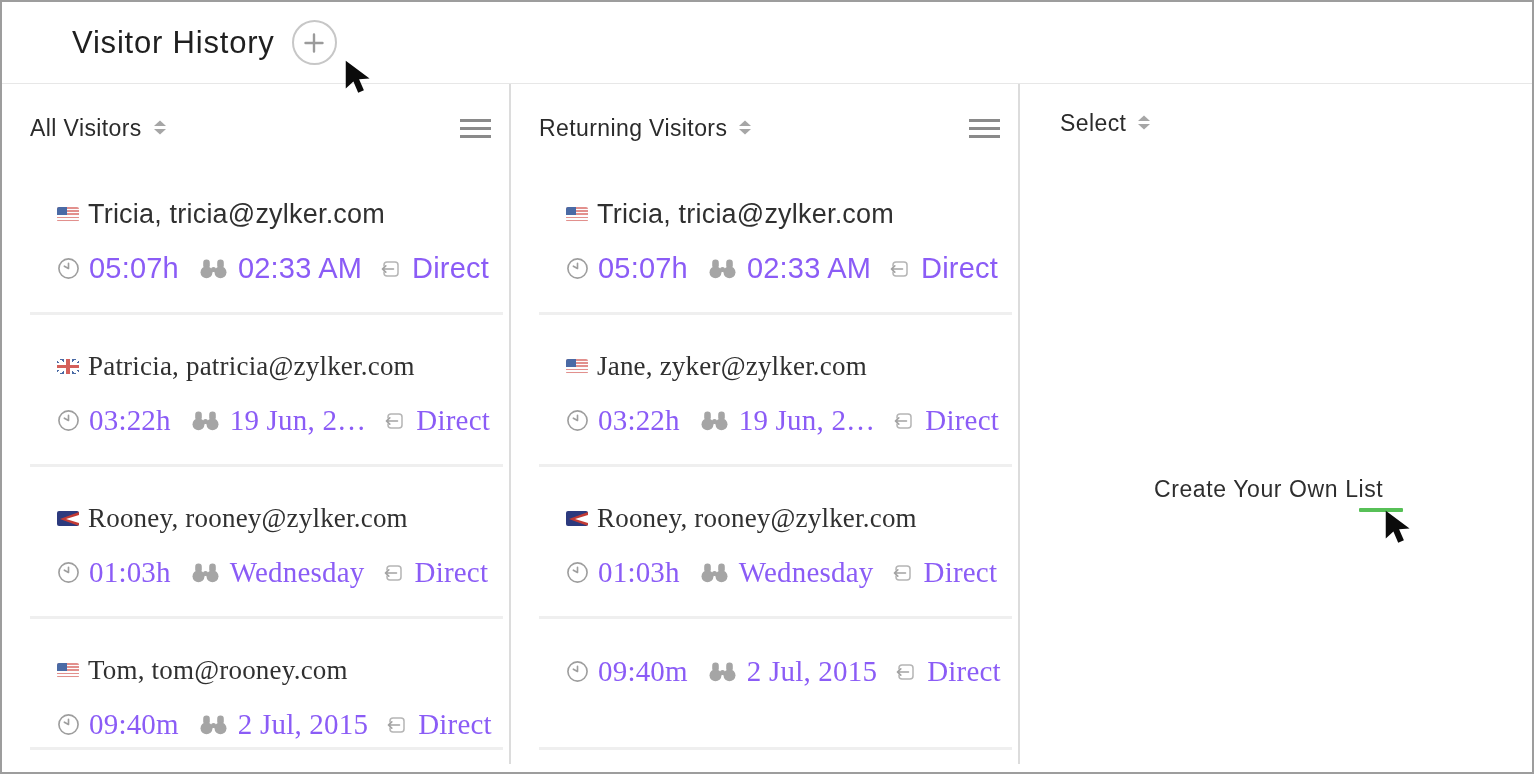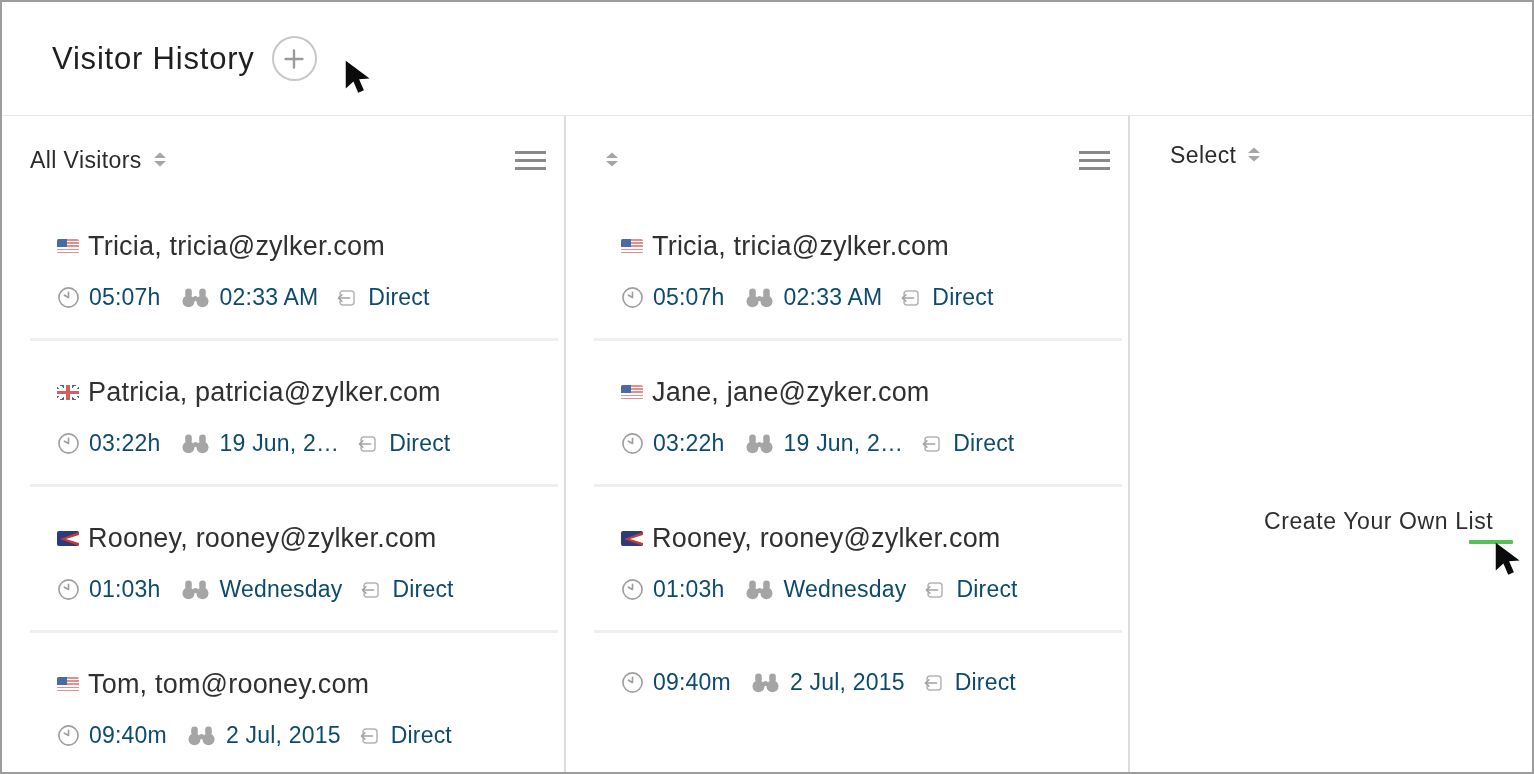--- a/index.html
+++ b/index.html
@@ -10,25 +10,25 @@
     position: relative;
     width: 1534px; height: 774px;
     border: 2px solid #9d9d9d;
     background: #fff;
     overflow: hidden;
   }
 
   
   .page-header {
     position: relative;
-    height: 114px;
+    height: 82px;
     border-bottom: 1px solid #e7e7e7;
     display: flex;
     align-items: center;
-    padding-left: 50px;
+    padding-left: 70px;
   }
   .page-title {
     font-size: 31px;
     font-weight: 400;
     color: #1f1f1f;
     letter-spacing: 0.8px;
   }
   .add-btn {
     margin-left: 17px;
     width: 45px; height: 45px;
@@ -40,21 +40,21 @@
   }
   .cursor-svg { position: absolute; pointer-events: none; }
   .cursor-1 { left: 341px; top: 58px; }
 
   
   .main {
     display: flex;
     height: 680px;
   }
   .col { position: relative; }
-  .col-list { width: 564px; border-right: 2px solid #dcdcdc; }
+  .col-list { width: 509px; border-right: 2px solid #dcdcdc; }
   .col-third { flex: 1; }
 
   .col-header {
     display: flex;
     align-items: center;
     padding: 31px 16px 0 28px;
   }
   .col-third .col-header { padding-left: 40px; padding-top: 26px; }
   .col-title {
     font-size: 23px;
@@ -70,37 +70,37 @@
   .menu-btn span { display:block; width: 31px; height: 3px; background:#8a8a8a; }
 
   
   .rows { }
   .vrow {
     position: relative;
     padding: 0 14px 0 55px;
     margin-top: 57px;
     cursor: pointer;
   }
-  .vrow + .vrow { margin-top: 66px; }
+  .vrow + .vrow { margin-top: 66px; font-family: Liberation Serif, serif; }
   .vrow + .vrow::before {
     content: '';
     position: absolute;
     left: 28px; right: 6px; top: -39px;
     height: 3px;
     background: #efefef;
   }
   .line1 {
     display: flex; align-items: center;
     font-size: 27px; color: #303030;
     letter-spacing: 0.2px;
   }
   .line2 {
     display: flex; align-items: center;
     margin-top: 22px;
-    font-size: 23px; color: #0c4a6e;
+    font-size: 29px; color: #8b5cf6;
     letter-spacing: 0.2px;
   }
   .line2 .clock { margin-right: 9px; }
   .line2 .binocs { margin-left: 21px; margin-right: 11px; }
   .line2 .direct { margin-left: 17px; margin-right: 9px; }
 
   .bottom-sep {
     position: absolute;
     left: 28px; right: 6px; bottom: 14px;
     height: 3px; background: #efefef;
@@ -306,20 +306,21 @@
       </svg>
       <span>Direct</span>
     </div>
   </div>
 </div>
       <div class="bottom-sep"></div>
     </section>
 
     <section class="col col-list">
       <div class="col-header">
+        <span class="col-title">Returning Visitors</span>
         <svg class="sort-icon" width="14" height="15" viewBox="0 0 14 15">
           <path d="M7 0.5 L13 6 H1 Z" fill="#a6a6a6"></path>
           <path d="M7 14.5 L1 9 H13 Z" fill="#a6a6a6"></path>
         </svg>
         <button class="menu-btn">
             <span></span>
             <span></span>
             <span></span>
           </button>
       </div>
@@ -347,21 +348,21 @@
         <path d="M5 9.5 V8 A3 3 0 0 1 8 5 H16 A3 3 0 0 1 19 8 V16 A3 3 0 0 1 16 19 H8 A3 3 0 0 1 5 16 V14.5" stroke="#b5b5b5" stroke-width="1.5" fill="none"></path>
         <path d="M14.5 12 H3.6 M6.8 8.8 L3.4 12 L6.8 15.2" stroke="#a2a2a2" stroke-width="1.6" fill="none" stroke-linecap="round" stroke-linejoin="round"></path>
       </svg>
       <span>Direct</span>
     </div>
   </div>
 
   <div class="vrow">
     <div class="line1">
       <span class="flag flag-us"></span>
-      <span>Jane, jane@zyker.com</span>
+      <span>Jane, zyker@zylker.com</span>
     </div>
     <div class="line2">
       <svg class="clock" width="23" height="23" viewBox="0 0 24 24">
         <circle cx="12" cy="12" r="10" stroke="#9e9e9e" stroke-width="1.7" fill="none"></circle>
         <path d="M12 12 L12 6.6 M12 12 L7.7 9.6" stroke="#9e9e9e" stroke-width="1.7" fill="none" stroke-linecap="round"></path>
       </svg>
       <span>03:22h</span>
       <svg class="binocs" width="27" height="21" viewBox="0 0 27 21">
         <rect x="3.2" y="1.5" width="6.6" height="9" rx="3.2" fill="#a5a5a5"></rect>
         <rect x="17.2" y="1.5" width="6.6" height="9" rx="3.2" fill="#a5a5a5"></rect>

